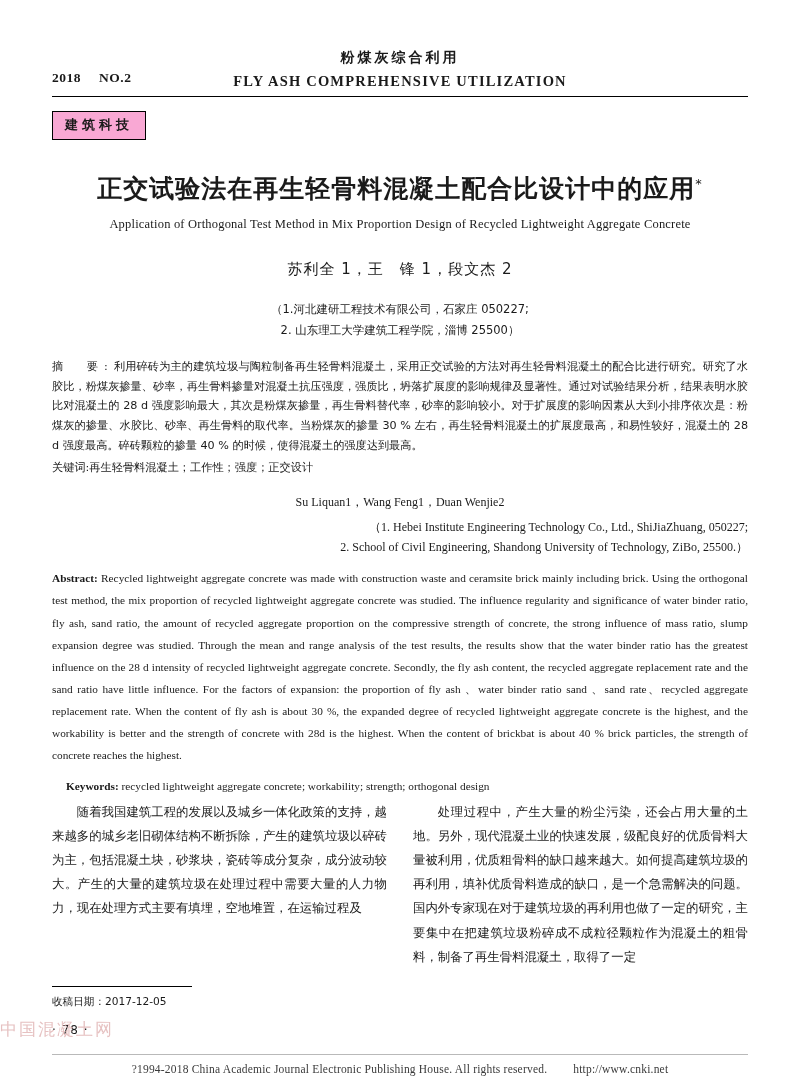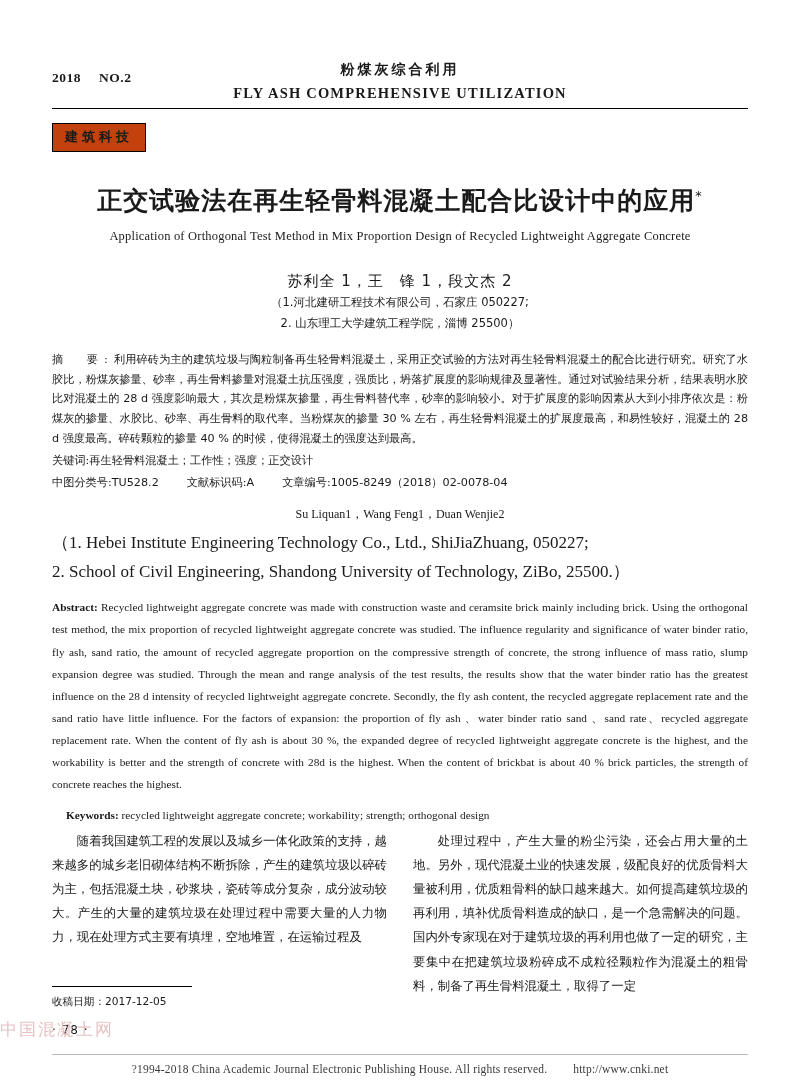--- a/index.html
+++ b/index.html
@@ -18,21 +18,21 @@
   .page {
     position: relative;
     width: 800px;
     height: 1085px;
     box-sizing: border-box;
     padding: 0 52px;
   }
 
   
   .masthead {
-    padding-top: 60px;
+    padding-top: 48px;
     text-align: center;
     position: relative;
   }
   .journal-cn {
     font-family: "DejaVu Sans", sans-serif;
     font-weight: bold;
     font-size: 14px;
     letter-spacing: 3px;
     line-height: 1.4;
   }
@@ -63,21 +63,21 @@
   
   .column-tag {
     margin-top: 14px;
     display: inline-block;
     border: 1px solid #000;
     padding: 4px 12px 5px 12px;
     font-family: "DejaVu Sans", sans-serif;
     font-size: 13px;
     letter-spacing: 4px;
     font-weight: bold;
-    background: #c2410c;
+    background: #f9a8d4;
   }
 
   
   .title-cn {
     margin-top: 32px;
     text-align: center;
     font-family: "DejaVu Sans", sans-serif;
     font-weight: bold;
     font-size: 25px;
     letter-spacing: 1px;
@@ -98,21 +98,21 @@
 
   
   .authors-cn {
     margin-top: 28px;
     text-align: center;
     font-family: "DejaVu Sans", sans-serif;
     font-size: 15px;
     letter-spacing: 1px;
   }
   .affil-cn {
-    margin-top: 1px;
+    margin-top: 20px;
     text-align: center;
     font-family: "DejaVu Sans", sans-serif;
     font-size: 11.5px;
     line-height: 1.85;
   }
 
   
   .abs-cn {
     margin-top: 16px;
     font-family: "DejaVu Sans", sans-serif;
@@ -139,22 +139,22 @@
   }
 
   
   .authors-en {
     margin-top: 16px;
     text-align: center;
     font-size: 12px;
   }
   .affil-en {
     margin-top: 6px;
-    text-align: left;
-    font-size: 17px;
+    text-align: right;
+    font-size: 12px;
     line-height: 1.7;
   }
   .abs-en {
     margin-top: 10px;
     font-size: 11.3px;
     line-height: 1.95;
     text-align: justify;
   }
   .abs-en .lbl { font-weight: bold; }
   .kw-en {
@@ -267,31 +267,20 @@
     <div>2. 山东理工大学建筑工程学院，淄博 25500）</div>
   </div>
 
   
   <div class="abs-cn">
     <span class="lbl">摘　要:</span><span>利用碎砖为主的建筑垃圾与陶粒制备再生轻骨料混凝土，采用正交试验的方法对再生轻骨料混凝土的配合比进行研究。研究了水胶比，粉煤灰掺量、砂率，再生骨料掺量对混凝土抗压强度，强质比，坍落扩展度的影响规律及显著性。通过对试验结果分析，结果表明水胶比对混凝土的 28 d 强度影响最大，其次是粉煤灰掺量，再生骨料替代率，砂率的影响较小。对于扩展度的影响因素从大到小排序依次是：粉煤灰的掺量、水胶比、砂率、再生骨料的取代率。当粉煤灰的掺量 30 % 左右，再生轻骨料混凝土的扩展度最高，和易性较好，混凝土的 28 d 强度最高。碎砖颗粒的掺量 40 % 的时候，使得混凝土的强度达到最高。</span>
   </div>
   <div class="kw-cn">
     <span>关键词:</span><span>再生轻骨料混凝土；工作性；强度；正交设计</span>
   </div>
-  <div class="meta-cn">
-    <span>
-      <span>中图分类号:</span><span>TU528.2</span>
-    </span>
-    <span>
-      <span>文献标识码:</span><span>A</span>
-    </span>
-    <span>
-      <span>文章编号:</span><span>1005-8249（2018）02-0078-04</span>
-    </span>
-  </div>
 
   
   <div class="authors-en">
     <span>Su Liquan1，Wang Feng1，Duan Wenjie2</span>
   </div>
   <div class="affil-en">
     <div>（1. Hebei Institute Engineering Technology Co., Ltd., ShiJiaZhuang, 050227;</div>
     <div>2. School of Civil Engineering, Shandong University of Technology, ZiBo, 25500.）</div>
   </div>
   <div class="abs-en">

